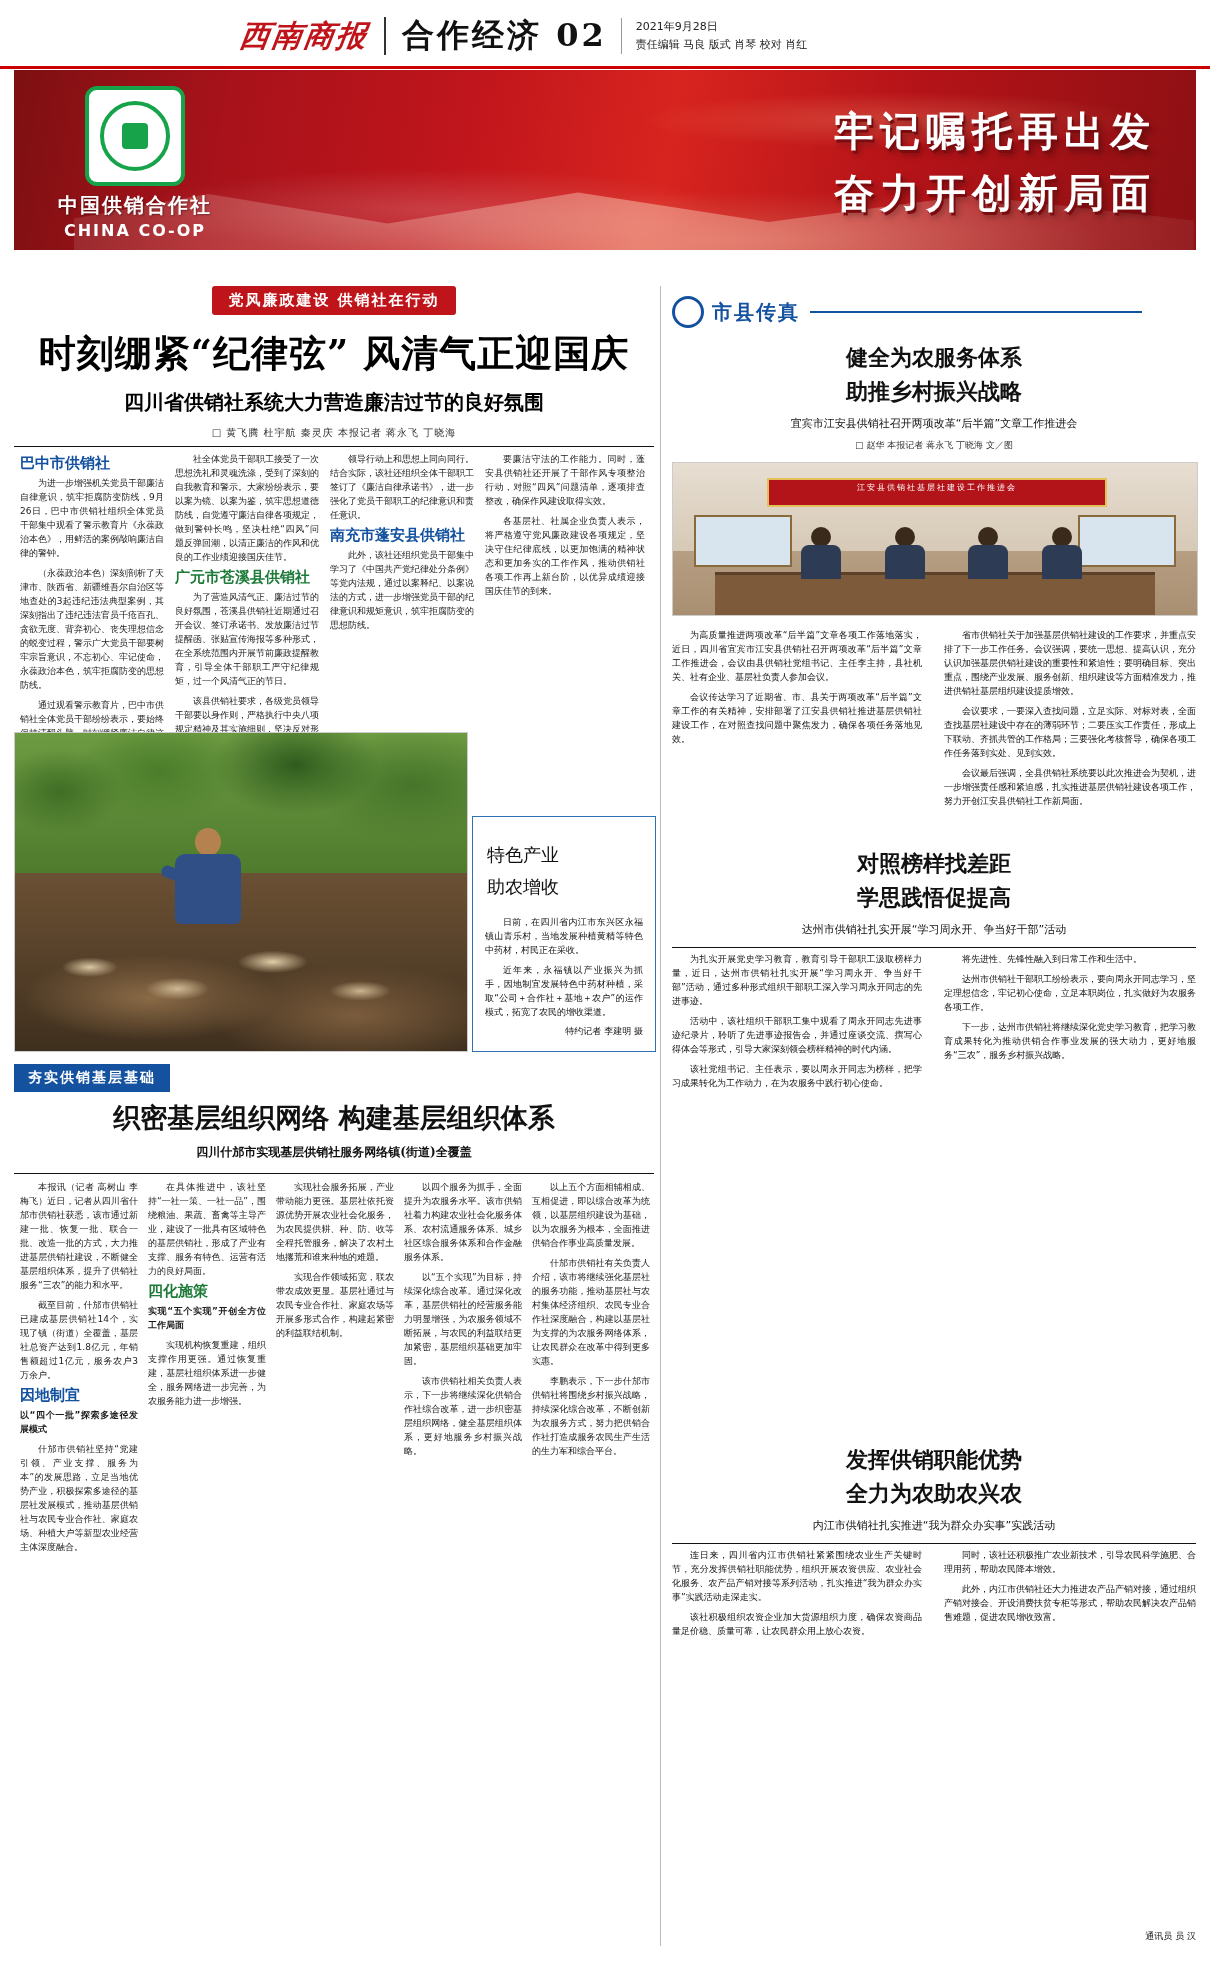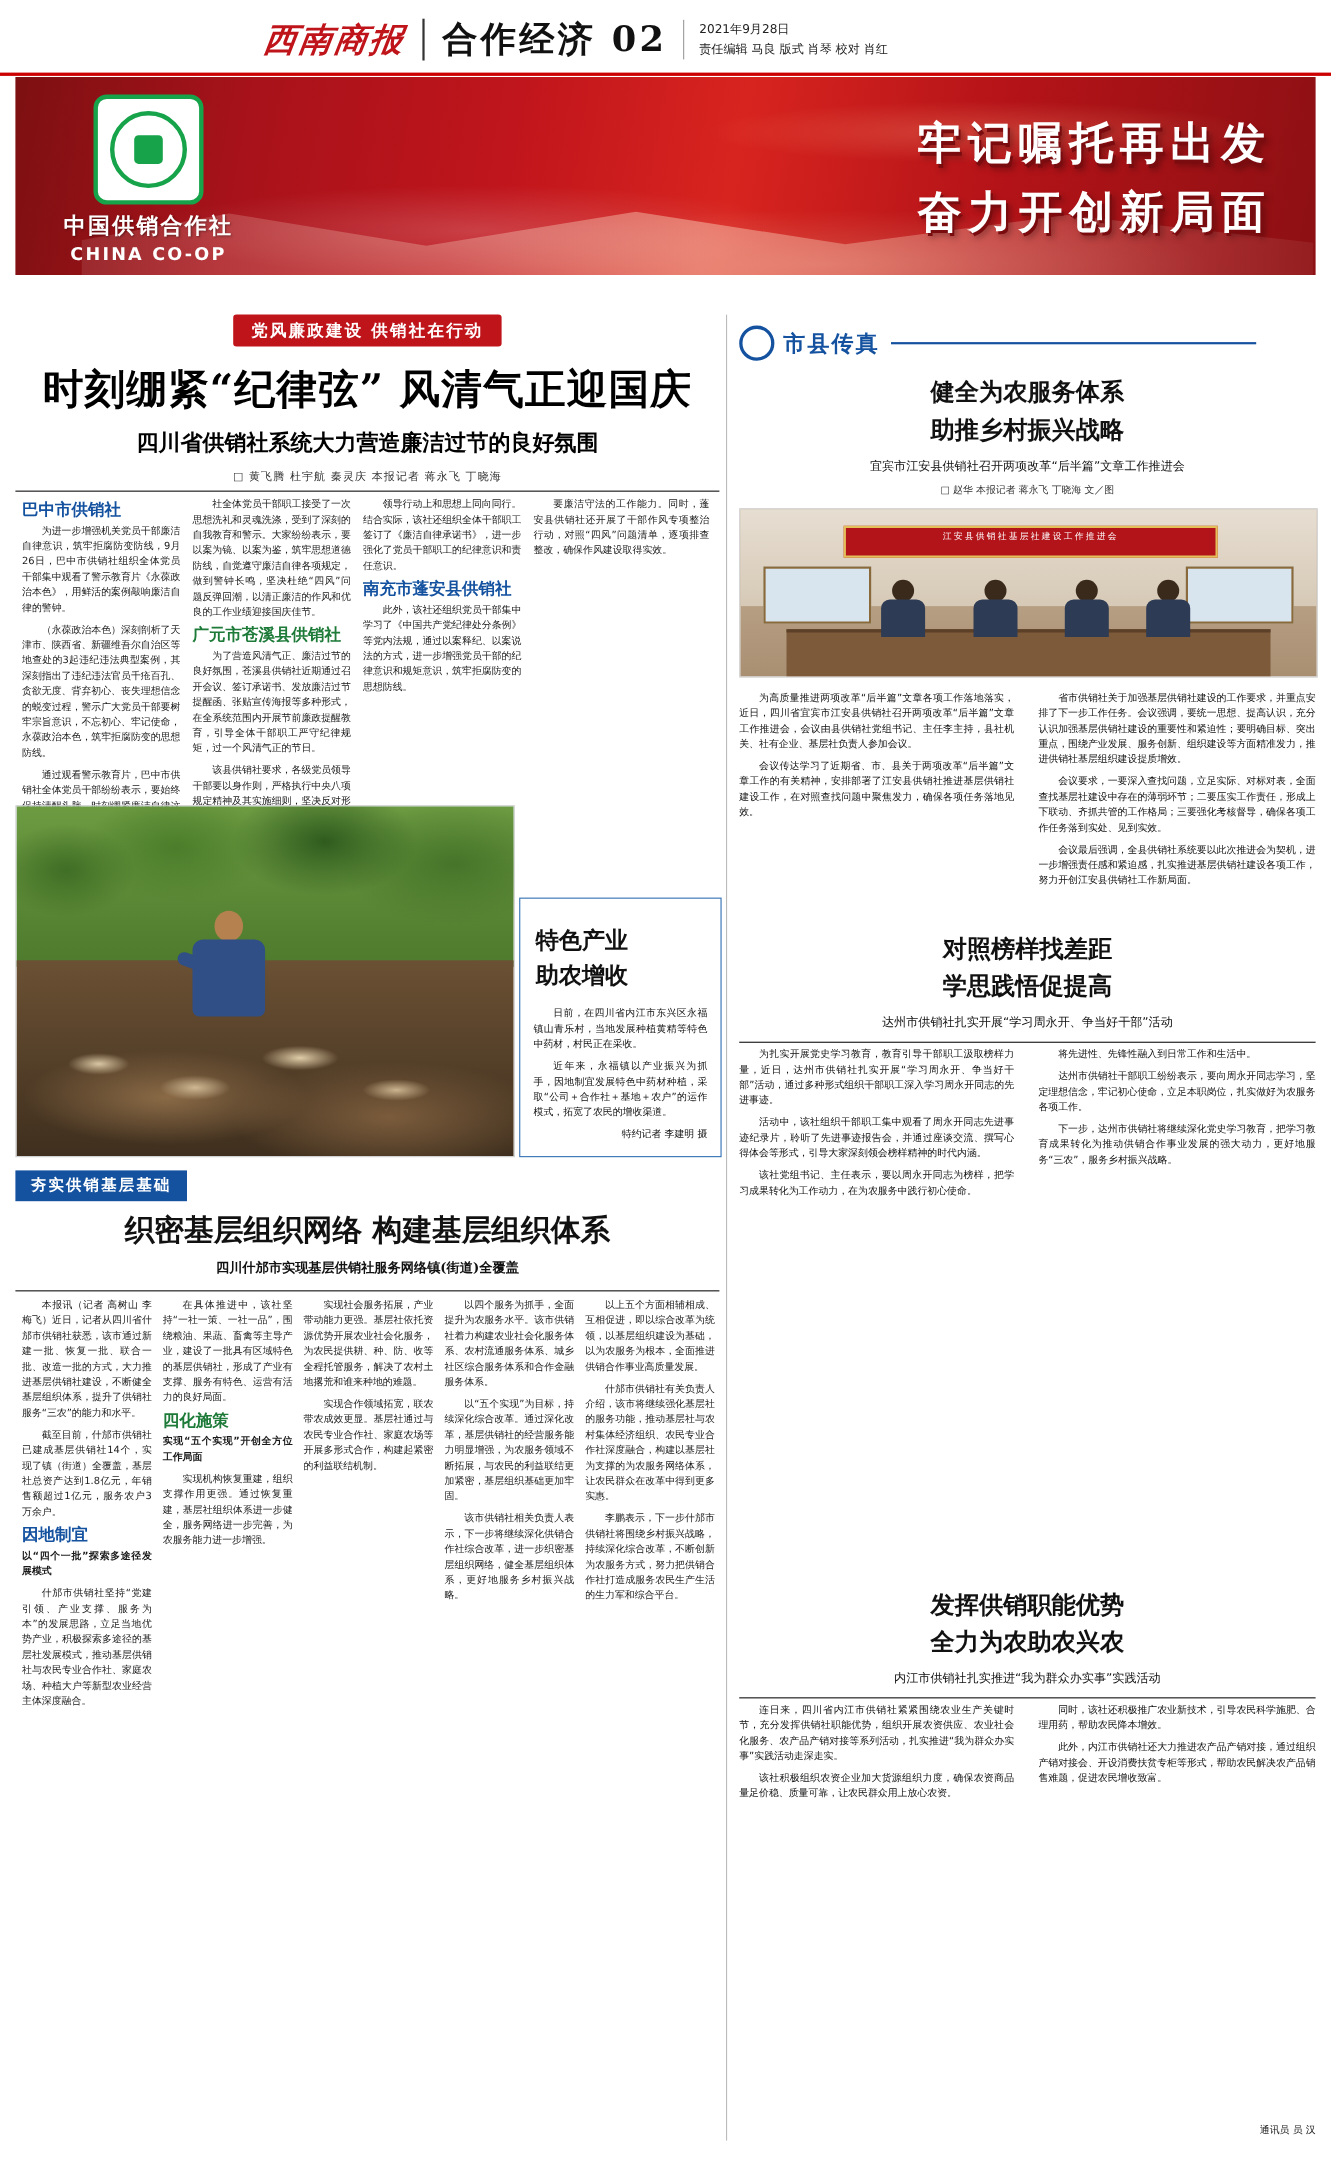--- a/index.html
+++ b/index.html
@@ -76,21 +76,21 @@
       radial-gradient(ellipse 46px 16px at 34% 60%, #cfb894, transparent 70%),
       radial-gradient(ellipse 50px 16px at 58% 35%, #e0cda8, transparent 70%),
       radial-gradient(ellipse 44px 14px at 80% 62%, #cbb48f, transparent 70%);}
   .farmer{position:absolute;left:34%;top:30%;width:82px;height:132px;}
   .farmer .head{position:absolute;left:26px;top:0;width:26px;height:28px;border-radius:50%;background:#b5814e;}
   .farmer .body{position:absolute;left:6px;top:26px;width:66px;height:70px;border-radius:10px 10px 6px 6px;background:#2f4f86;}
   .farmer .arm{position:absolute;left:-8px;top:40px;width:26px;height:12px;border-radius:6px;background:#2f4f86;transform:rotate(20deg);}
 
   
   .featbox{position:absolute;left:472px;top:816px;width:182px;height:234px;border:1px solid #2f6fb3;}
-  .feat-title{font-family:"DejaVu Serif","Liberation Serif",serif;font-weight:bold;font-size:21px;line-height:32px;padding:22px 14px 0 14px;}
+  .feat-title{font-family:"DejaVu Serif","Liberation Serif",serif;font-weight:normal;font-size:18px;line-height:32px;padding:22px 14px 0 14px;}
   .feat-body{font-size:9px;line-height:14px;padding:12px 12px 0 12px;text-align:justify;}
   .feat-body p{margin:0 0 6px 0;text-indent:18px;}
   .feat-sign{font-size:9px;text-align:right;padding:0 12px;}
 
   
   .bluebar{position:absolute;background:#1452a0;color:#fff;font-family:"DejaVu Serif","Liberation Serif",serif;
     font-weight:bold;font-size:14px;letter-spacing:2px;padding:5px 14px;}
   .h3{font-family:"DejaVu Serif","Liberation Serif",serif;font-weight:bold;font-size:27px;text-align:center;}
   .h4{font-family:"DejaVu Serif","Liberation Serif",serif;font-weight:bold;font-size:12px;text-align:center;margin-top:8px;}
 
@@ -181,20 +181,21 @@
   </div>
 
   <div class="col" style="left:330px;top:452px;width:144px;height:266px;">
     <p>领导行动上和思想上同向同行。结合实际，该社还组织全体干部职工签订了《廉洁自律承诺书》，进一步强化了党员干部职工的纪律意识和责任意识。</p>
     <div class="subhead blue2">南充市蓬安县供销社</div>
     <p>此外，该社还组织党员干部集中学习了《中国共产党纪律处分条例》等党内法规，通过以案释纪、以案说法的方式，进一步增强党员干部的纪律意识和规矩意识，筑牢拒腐防变的思想防线。</p>
   </div>
 
   <div class="col" style="left:485px;top:452px;width:160px;height:266px;">
     <p>要廉洁守法的工作能力。同时，蓬安县供销社还开展了干部作风专项整治行动，对照“四风”问题清单，逐项排查整改，确保作风建设取得实效。</p>
+    <p>各基层社、社属企业负责人表示，将严格遵守党风廉政建设各项规定，坚决守住纪律底线，以更加饱满的精神状态和更加务实的工作作风，推动供销社各项工作再上新台阶，以优异成绩迎接国庆佳节的到来。</p>
   </div>
 
   <div class="photo">
     <div class="sky"></div>
     <div class="folig"></div>
     <div class="ground"></div>
     <div class="roots"></div>
     <div class="farmer">
       <span class="head"></span>
         <span class="body"></span>

